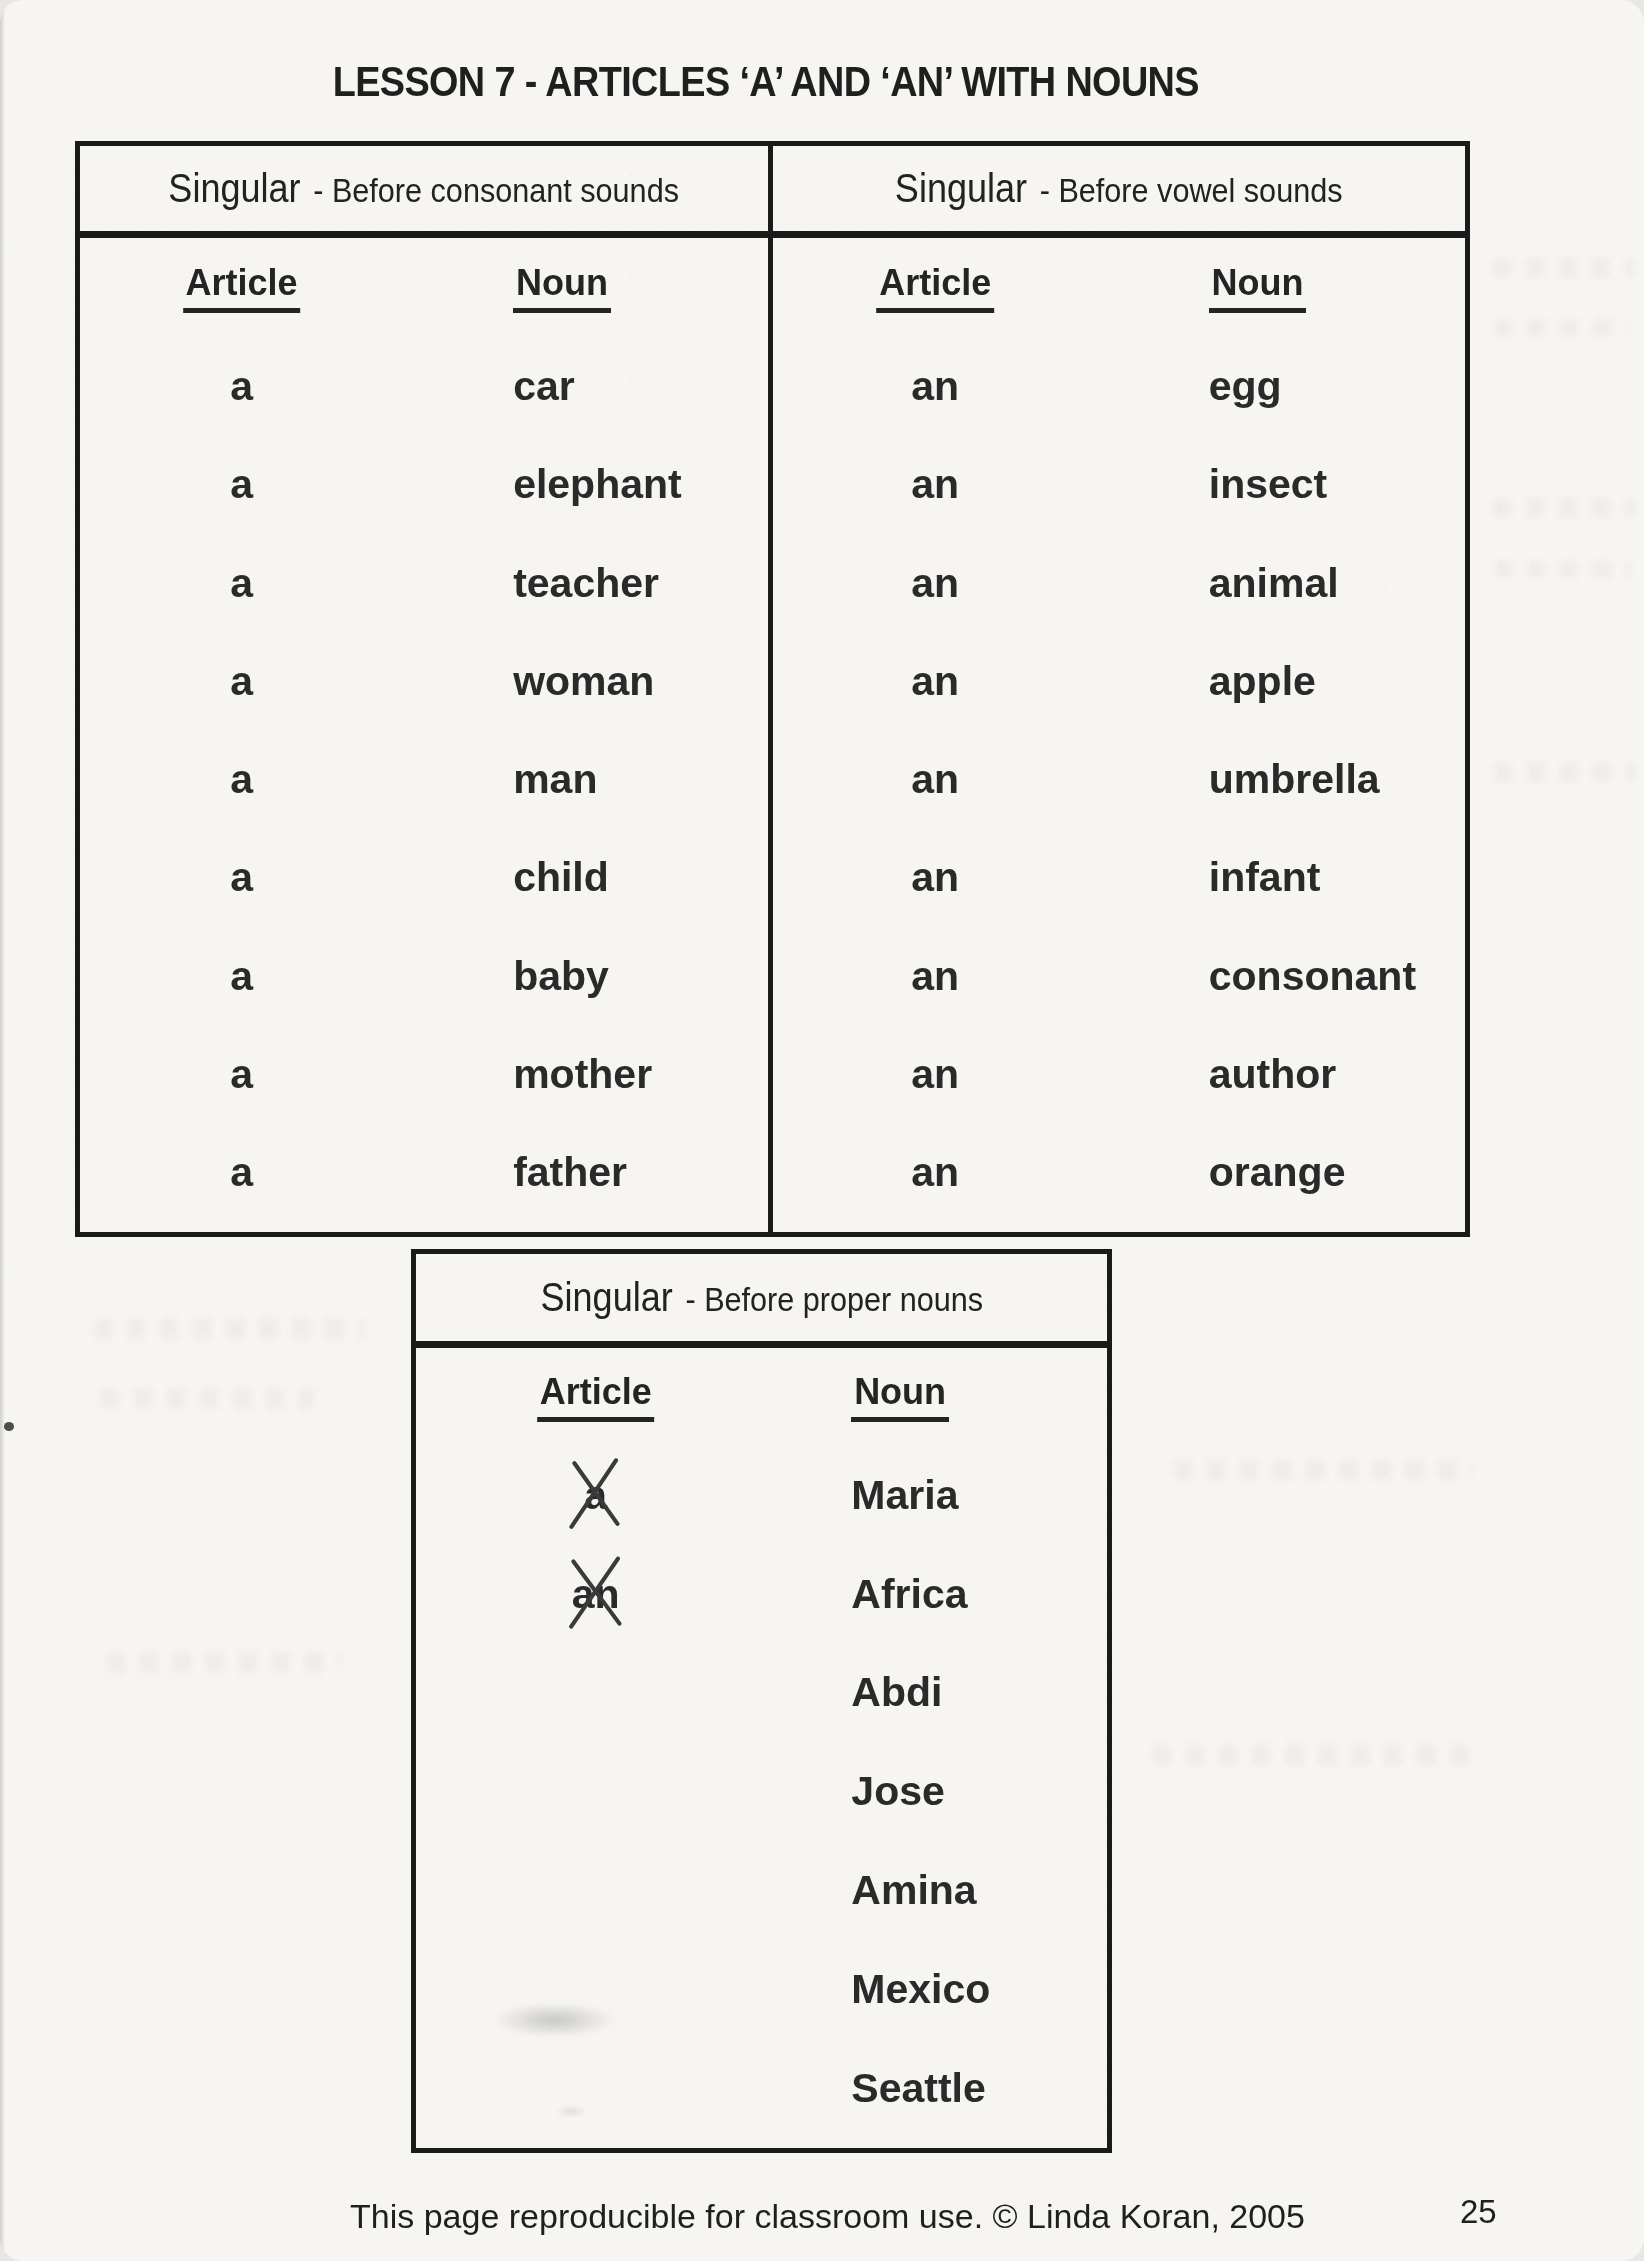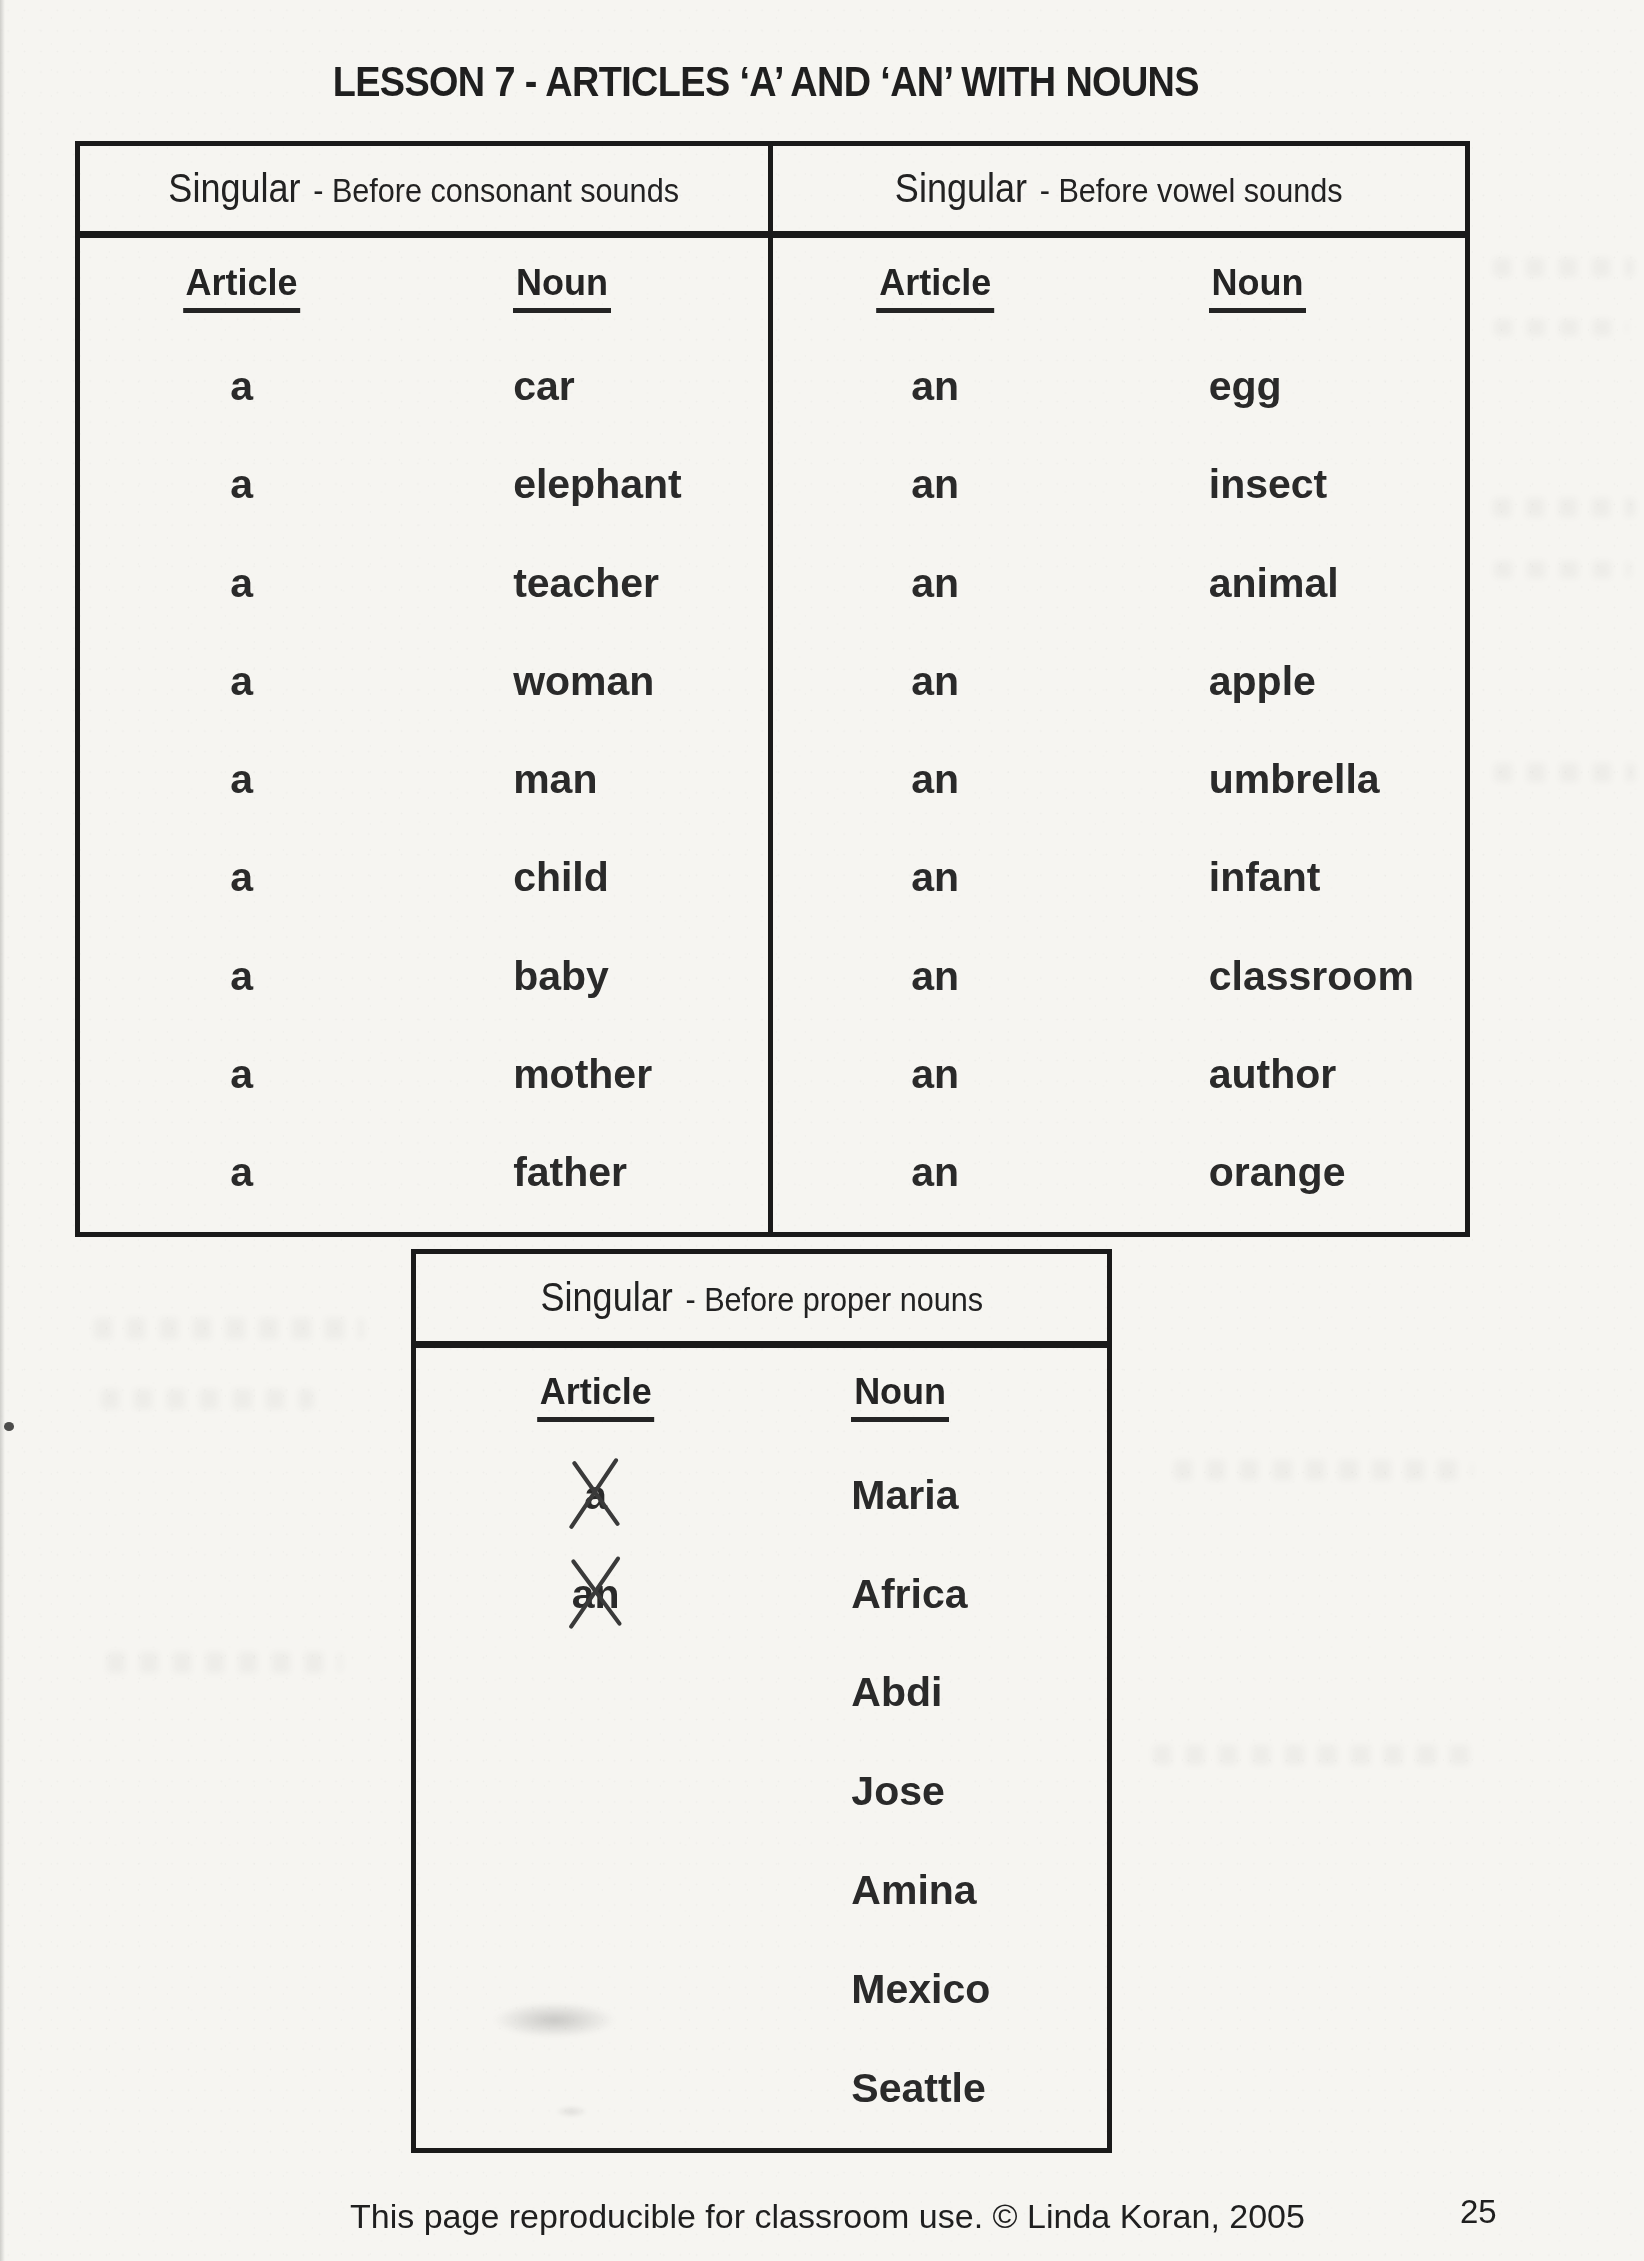--- a/index.html
+++ b/index.html
@@ -10,20 +10,21 @@
     background-color:#f6f5f1;
     background-image:
       radial-gradient(circle, rgba(70,70,70,.045) 0 0.8px, transparent 1.1px),
       radial-gradient(circle, rgba(70,70,70,.035) 0 0.7px, transparent 1px),
       radial-gradient(circle, rgba(90,90,90,.03) 0 0.7px, transparent 1.1px);
     background-size: 16.4px 20.6px, 29px 26px, 38px 33px;
     background-position: 0 0, 7.8px 5px, 20.6px 13.5px;
     color:#242424;
     font-family:"Liberation Sans","DejaVu Sans",sans-serif;
     overflow:hidden;
+    border-radius:23px;
   }
   .page::before {
     content:''; position:absolute; left:0; top:0; bottom:0; width:5px;
     background:linear-gradient(90deg, rgba(0,0,0,.16), rgba(0,0,0,0));
     pointer-events:none;
   }
 
   .doc-title {
     position:absolute; left:75px; width:1395px; top:57px;
     text-align:center;
@@ -233,21 +234,21 @@
         <div class="row">
             <span class="cell-article">an</span>
             <span class="cell-noun">umbrella</span>
           </div>
         <div class="row">
             <span class="cell-article">an</span>
             <span class="cell-noun">infant</span>
           </div>
         <div class="row">
             <span class="cell-article">an</span>
-            <span class="cell-noun">classroom</span>
+            <span class="cell-noun">consonant</span>
           </div>
         <div class="row">
             <span class="cell-article">an</span>
             <span class="cell-noun">author</span>
           </div>
         <div class="row">
             <span class="cell-article">an</span>
             <span class="cell-noun">orange</span>
           </div>
       </div>

